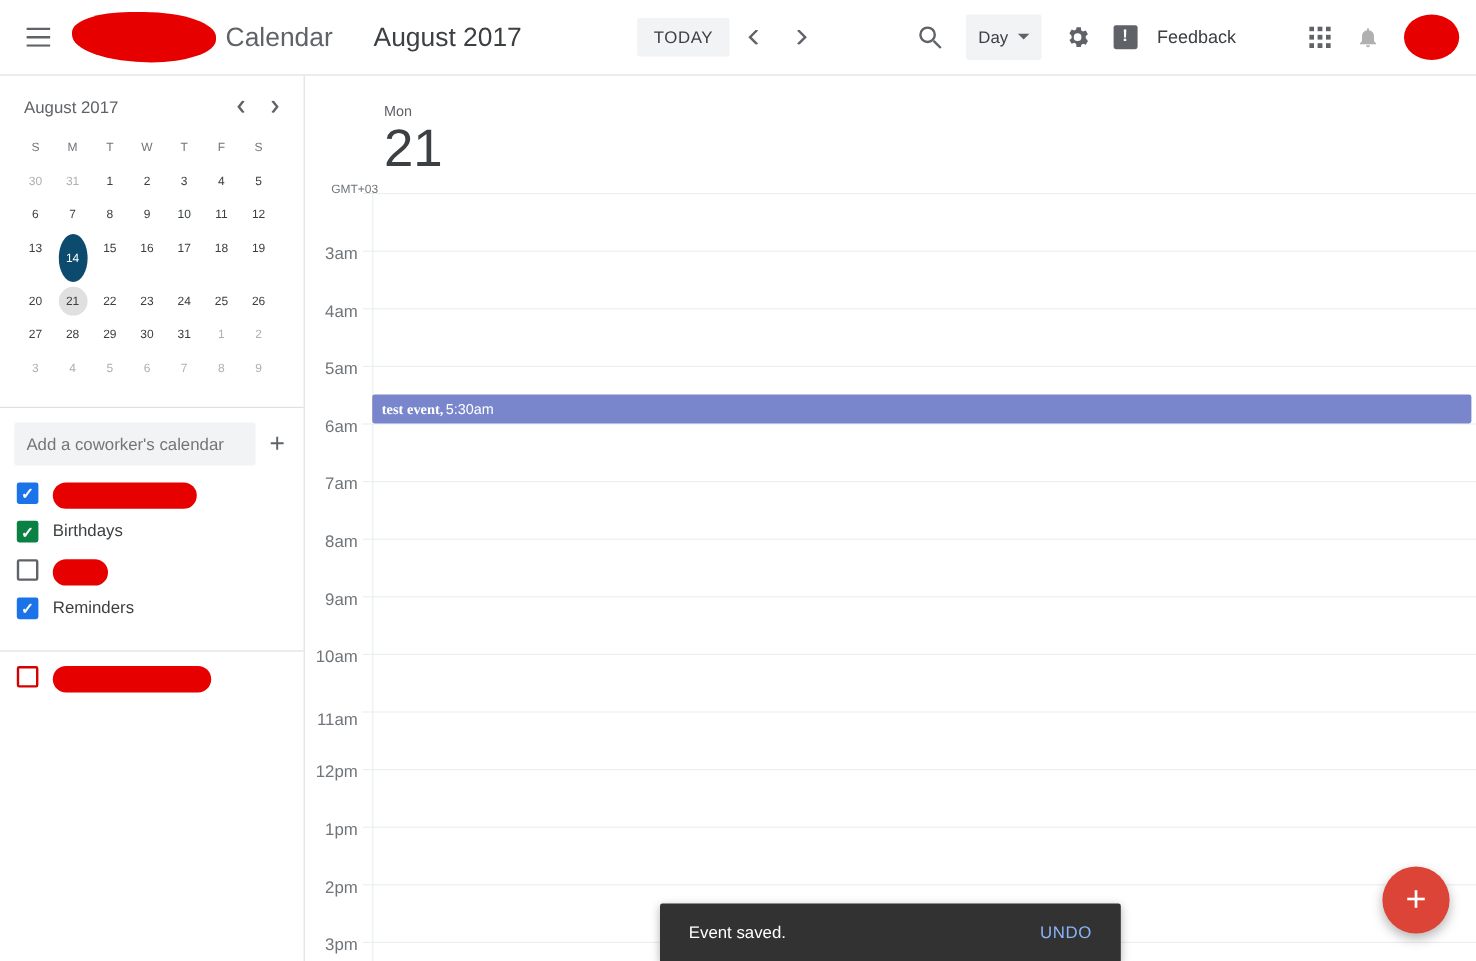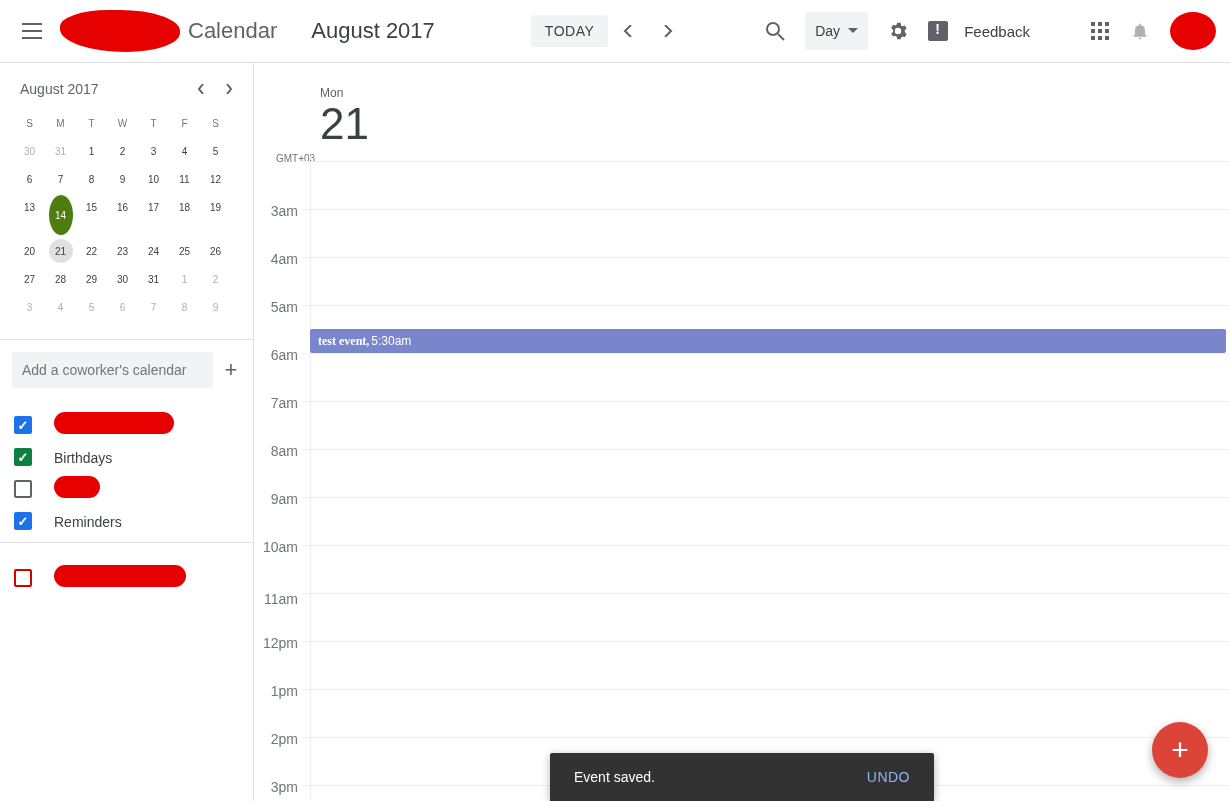--- a/index.html
+++ b/index.html
@@ -37,33 +37,33 @@
   
   .sidebar { width:254px; border-right:1px solid #e0e0e0; padding-top:12px; display:flex; flex-direction:column; }
   .mini-header { display:flex; align-items:center; padding: 0 10px 6px 20px; }
   .mini-title { color:#5f6368; font-size:14px; flex:1; }
   .mini-nav { width:28px; height:28px; display:flex; align-items:center; justify-content:center; color:#5f6368; cursor:pointer; font-size:14px;}
   .mini-grid { padding: 0 14px 14px 14px; }
   .mini-row { display:flex; }
   .mini-cell { width:31px; height:28px; display:flex; align-items:center; justify-content:center; font-size:10px; color:#3c4043; cursor:pointer; border-radius:50%; }
   .mini-cell.hdr { color:#70757a; cursor:default; }
   .mini-cell.muted { color:#b0b0b0; }
-  .mini-cell.today { background:#4d7c0f; color:#fff; font-weight:500; width:24px; height:40px; margin:2px 3.5px; }
+  .mini-cell.today { background:#0c4a6e; color:#fff; font-weight:500; width:24px; height:40px; margin:2px 3.5px; }
   .mini-cell.selected { background:#e0e0e0; color:#3c4043; width:24px; height:24px; margin:2px 3.5px; }
 
   .sidebar-sep { border-top:1px solid #e0e0e0; margin-top:4px; }
   .coworker-row { display:flex; align-items:center; padding:12px 12px 10px 12px; gap:8px; }
   .coworker-input {
     flex:1; background:#f1f3f4; border:none; height:36px; padding:0 10px; font-size:14px;
     color:#5f6368; border-radius:2px;
   }
   .plus-btn { width:28px; height:28px; display:flex; align-items:center; justify-content:center; color:#5f6368; cursor:pointer; font-size:22px; }
 
   .cal-list { padding: 4px 14px; }
-  .cal-item { display:flex; align-items:flex-end; height:32px; gap:22px; font-size:14px; color:#3c4043; cursor:default;}
+  .cal-item { display:flex; align-items:flex-start; height:32px; gap:12px; font-size:14px; color:#3c4043; cursor:default;}
   .cb { width:18px; height:18px; border-radius:2px; display:flex; align-items:center; justify-content:center; cursor:pointer; }
   .cb.checked::after { content:"✓"; color:#fff; font-size:13px; font-weight:bold; }
   .cb.empty { border:2px solid; background:transparent !important; }
   .list-sep { border-top:1px solid #e0e0e0; margin:8px 0; }
   .redact-pill { height:22px; border-radius:12px; background:#e60000; }
 
   
   .main { flex:1; display:flex; flex-direction:column; position:relative; overflow:hidden;}
   .day-header { padding: 10px 0 0 66px; border-bottom:1px solid transparent;}
   .day-header .dow { font-size:12px; color:#5f6368;margin-top:13px; }

